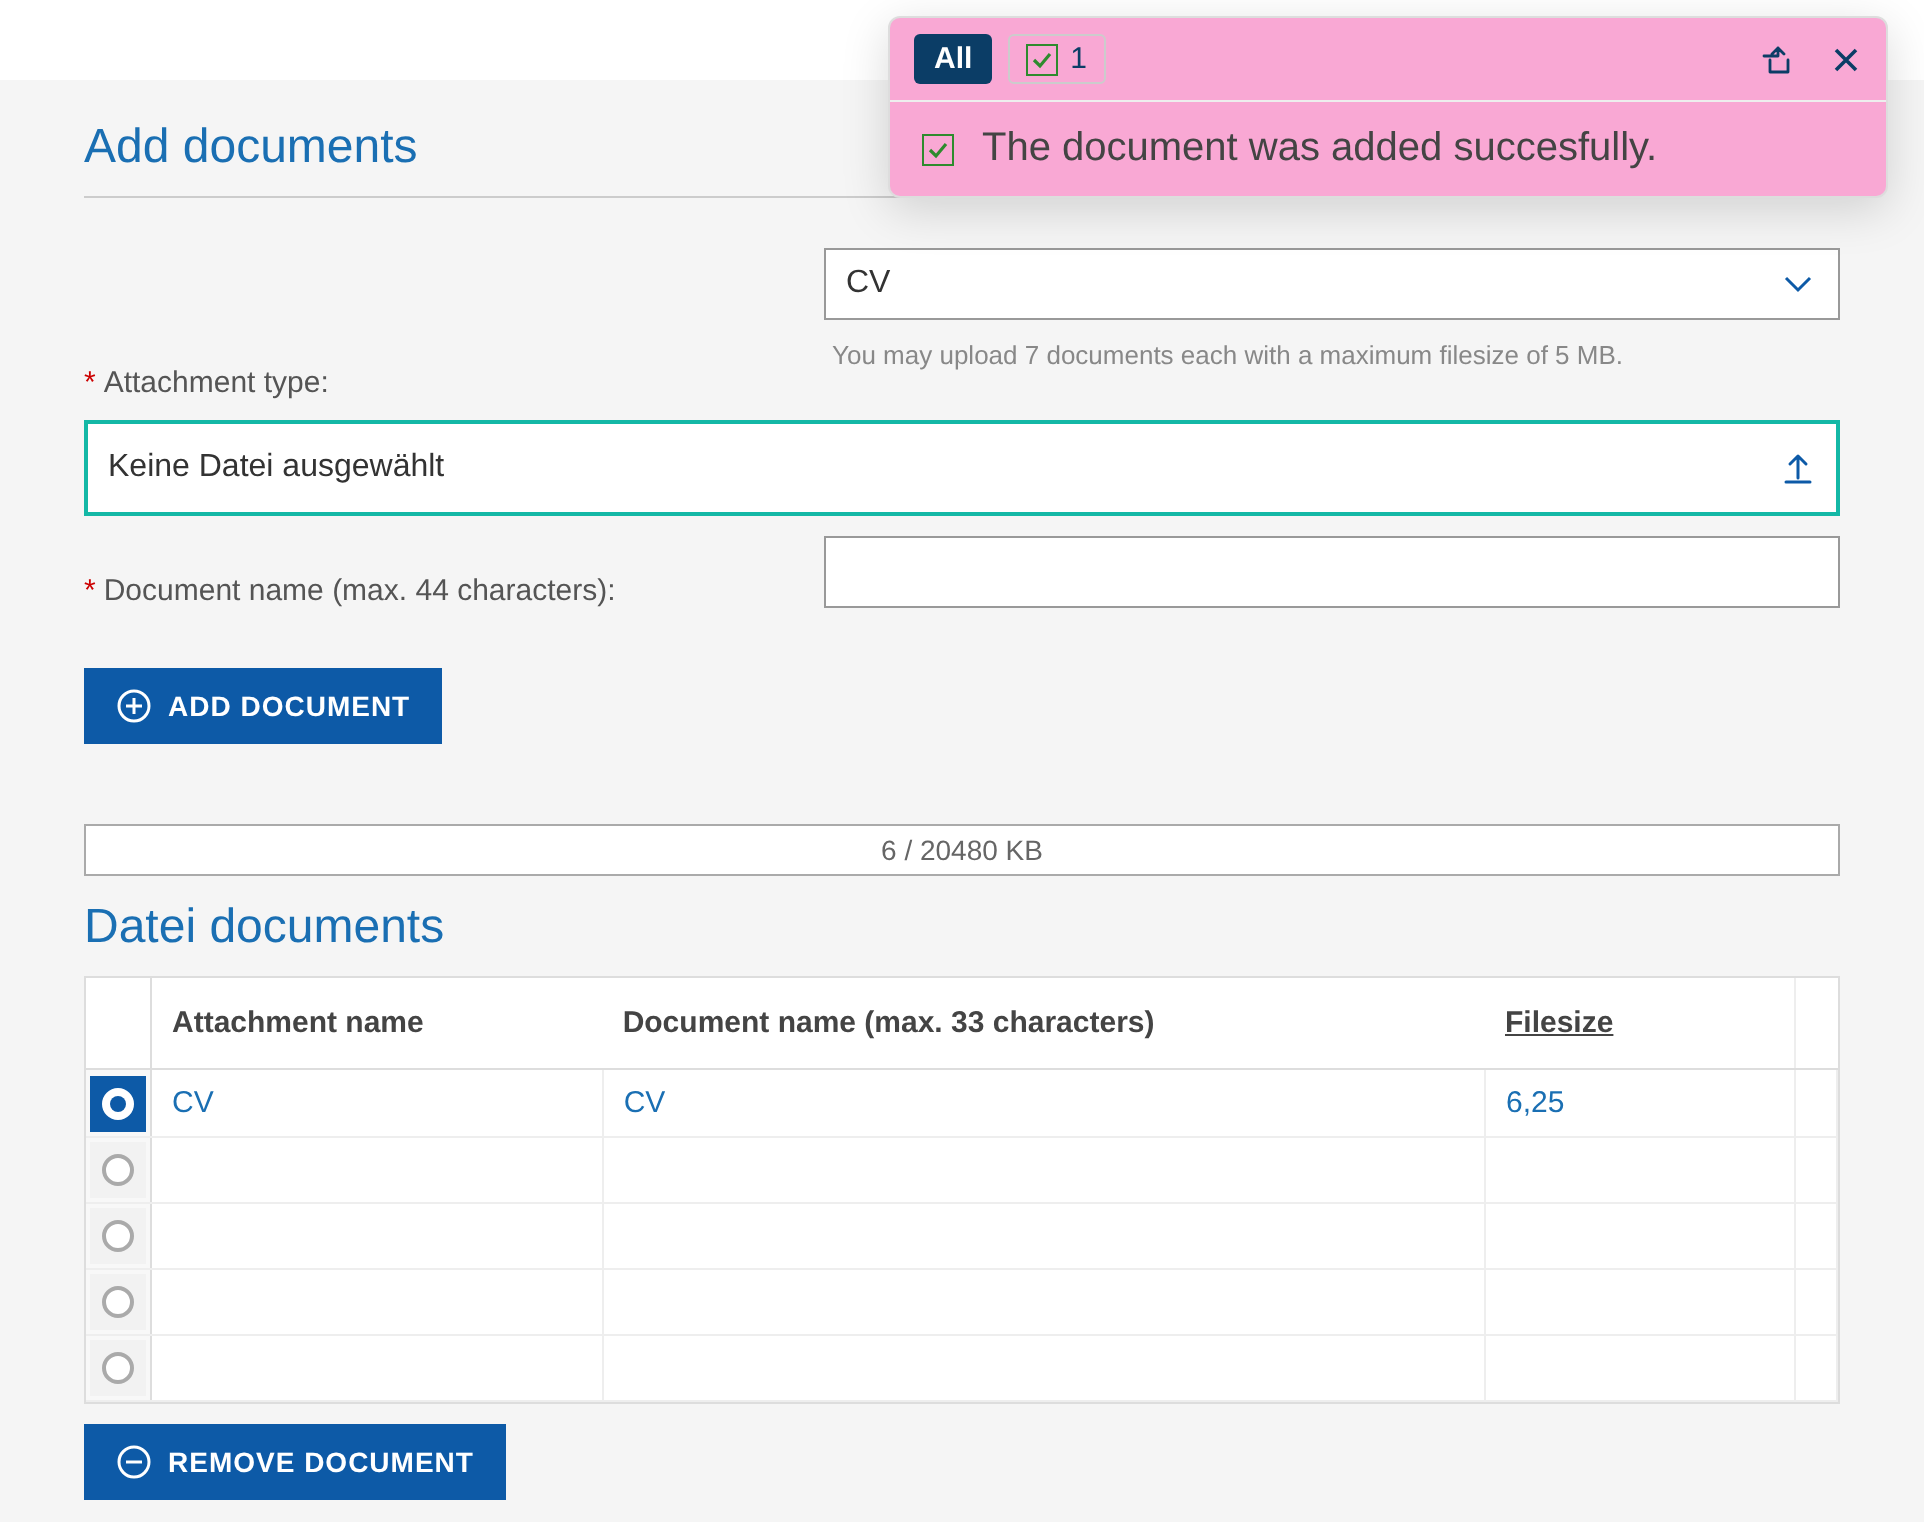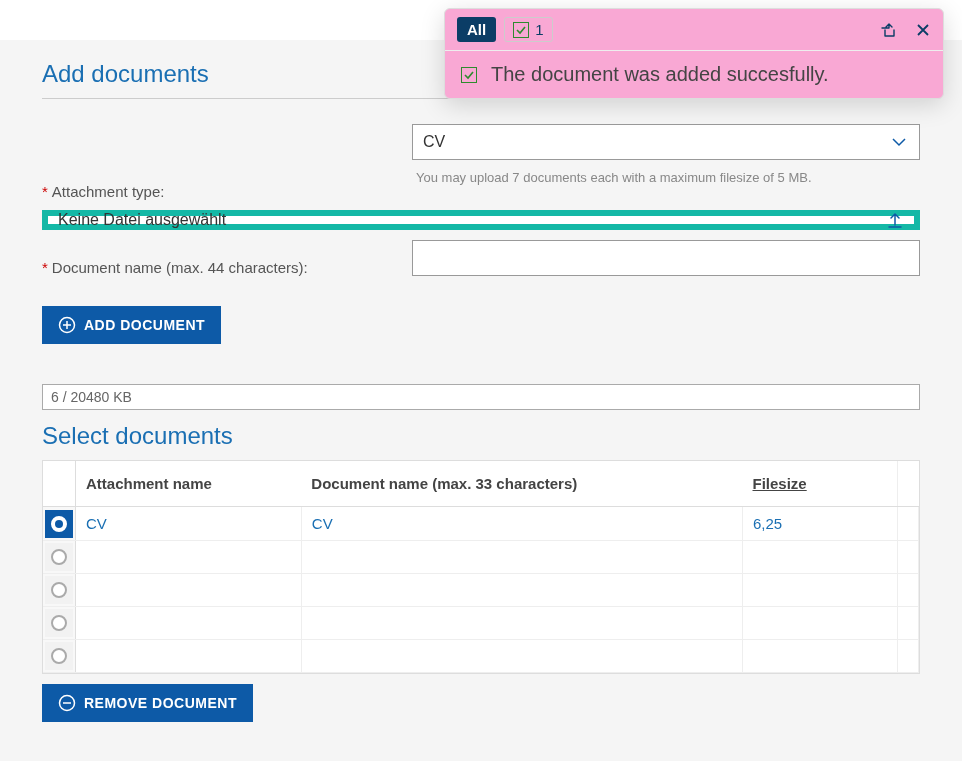--- a/index.html
+++ b/index.html
@@ -57,23 +57,23 @@
   }
   .hint {
     color: #888;
     font-size: 13px;
     margin-top: 10px;
     margin-bottom: 15px;
     padding-left: 4px;
   }
   .file-input-wrap {
     position: relative;
-    border: 6px solid #14b8a6;
-    background: #fff;
-    height: 20px;
+    border: 2px solid #14b8a6;
+    background: #fff;
+    height: 48px;
     display: flex;
     align-items: center;
     padding: 0 10px;
     cursor: pointer;
   }
   .upload-icon {
     position: absolute;
     right: 10px;
     top: 50%;
     transform: translateY(-50%);
@@ -101,20 +101,21 @@
     margin-top: 20px;
   }
   .btn-icon { margin-right: 8px; display: inline-flex; }
   .quota-bar {
     margin-top: 40px;
     border: 1px solid #aaa;
     background: #fff;
     padding: 4px 8px;
     font-size: 14px;
     color: #666;
+    text-align: center;
   }
   .table-wrap {
     border: 1px solid #ddd;
     background: #fff;
     margin-top: 8px;
   }
   table {
     width: 100%;
     border-collapse: collapse;
   }
@@ -273,21 +274,21 @@
       <svg width="18" height="18" viewBox="0 0 18 18">
           <circle cx="9" cy="9" r="7.5" fill="none" stroke="#fff" stroke-width="1.5"></circle>
           <path d="M9 5 L9 13 M5 9 L13 9" stroke="#fff" stroke-width="1.5"></path>
         </svg>
     </span>
     <span>ADD DOCUMENT</span>
   </button>
 
   <div class="quota-bar">6 / 20480 KB</div>
 
-  <h2 class="section-title" style="margin-top:12px;">Select documents</h2>
+  <h2 class="section-title" style="margin-top:12px;">Datei documents</h2>
 
   <div class="table-wrap">
     <table>
       <thead>
         <tr>
           <th class="radio-col"></th>
           <th>Attachment name</th>
           <th>Document name (max. 33 characters)</th>
           <th style="width:155px;text-decoration:underline;">Filesize</th>
           <th class="last-col"></th>

